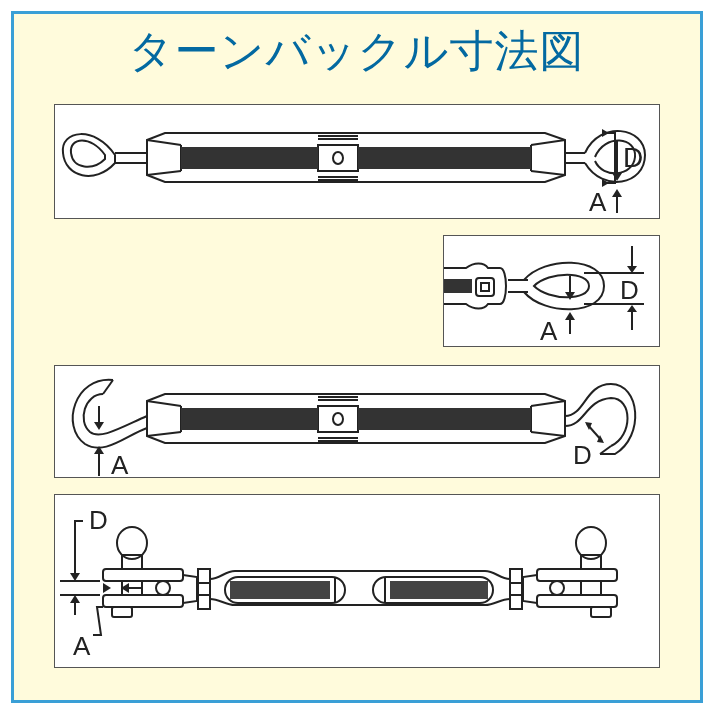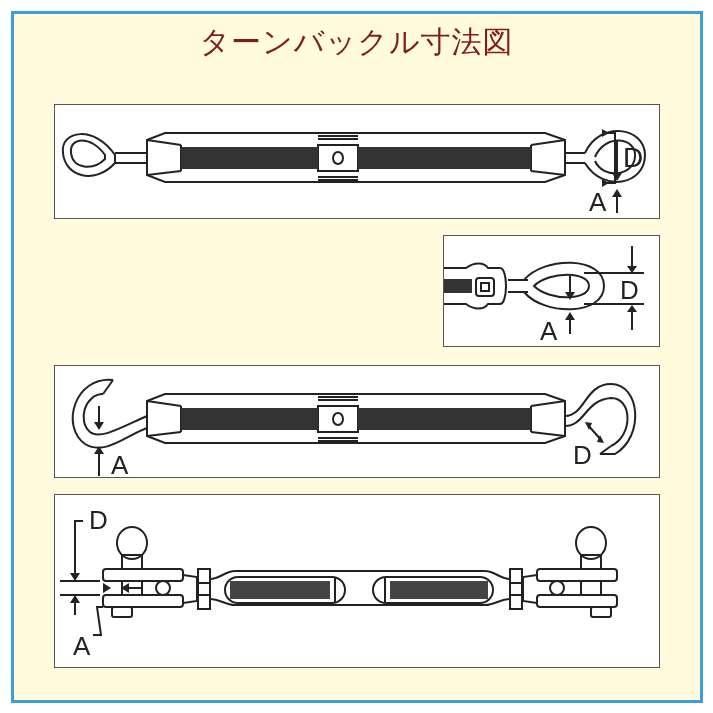--- a/index.html
+++ b/index.html
@@ -1,18 +1,18 @@
 <!DOCTYPE html>
 <html><head>
 <meta charset="utf-8">
 <style>
   html,body{margin:0;padding:0;background:#ffffff;}
   body{width:713px;height:713px;position:relative;overflow:hidden;font-family:"DejaVu Sans","Liberation Sans",sans-serif;}
   .frame{position:absolute;left:11px;top:11px;width:686px;height:686px;border:3px solid #3a9fd6;background:#fffbdc;box-sizing:content-box;}
-  .title{position:absolute;left:0;top:22px;width:713px;text-align:center;font-size:30px;color:#7f1d1d;letter-spacing:1px;font-weight:normal;}
+  .title{position:absolute;left:0;top:22px;width:713px;text-align:center;font-size:44px;color:#0369a1;letter-spacing:1px;font-weight:normal;}
   .panel{position:absolute;background:#ffffff;border:1.5px solid #555;box-sizing:border-box;}
   .panel svg{position:absolute;left:0;top:0;}
   .lbl{font-family:"Liberation Sans","DejaVu Sans",sans-serif;fill:#222;}
 </style>
 </head>
 <body>
 
 <div class="frame"></div>
 <div class="title">ターンバックル寸法図</div>
 

